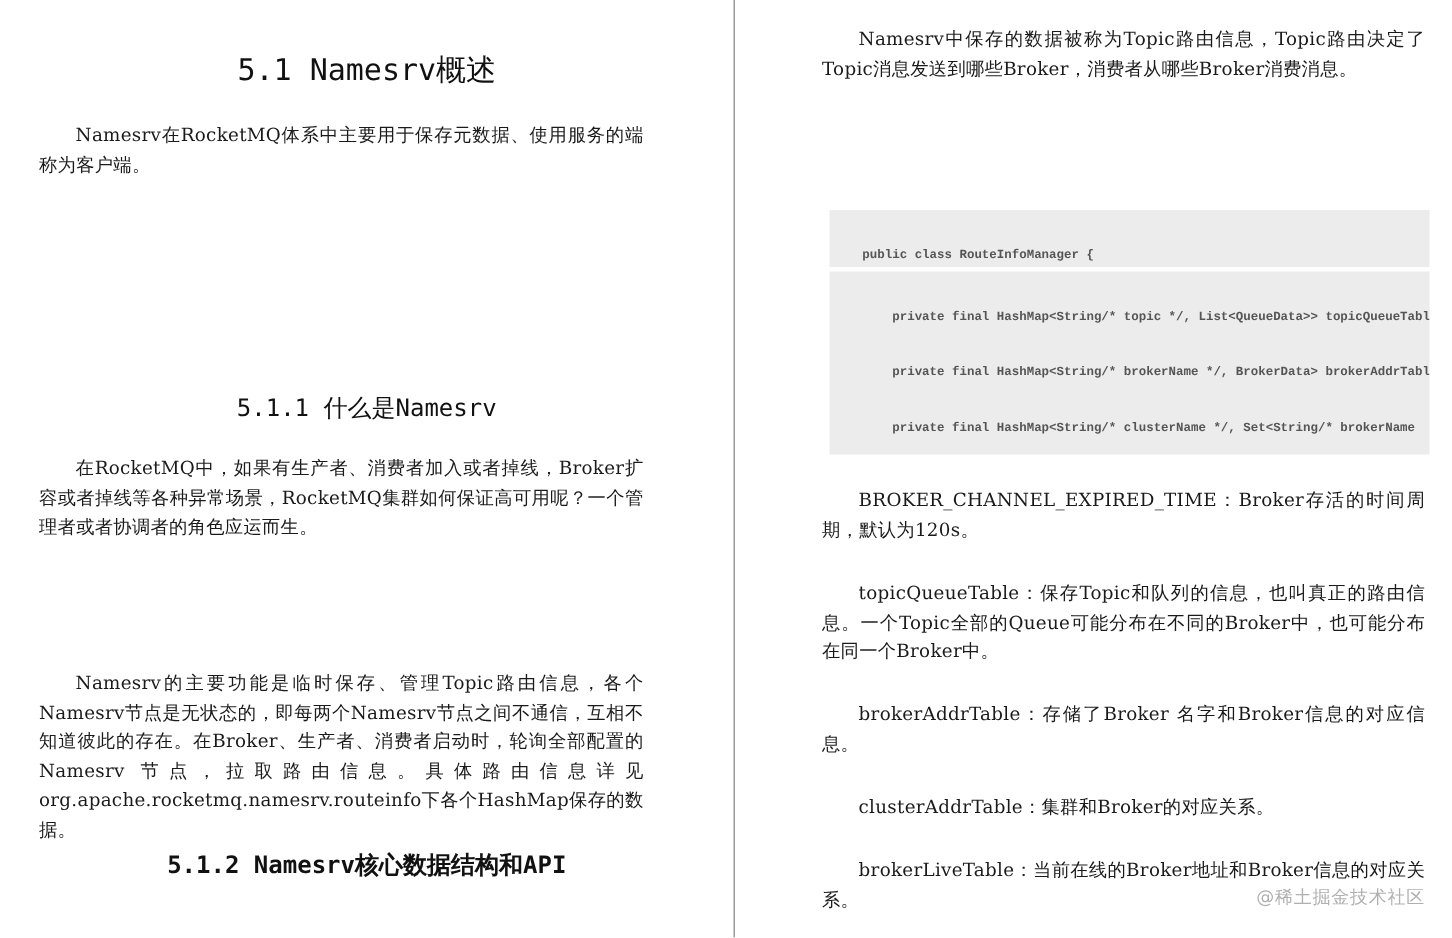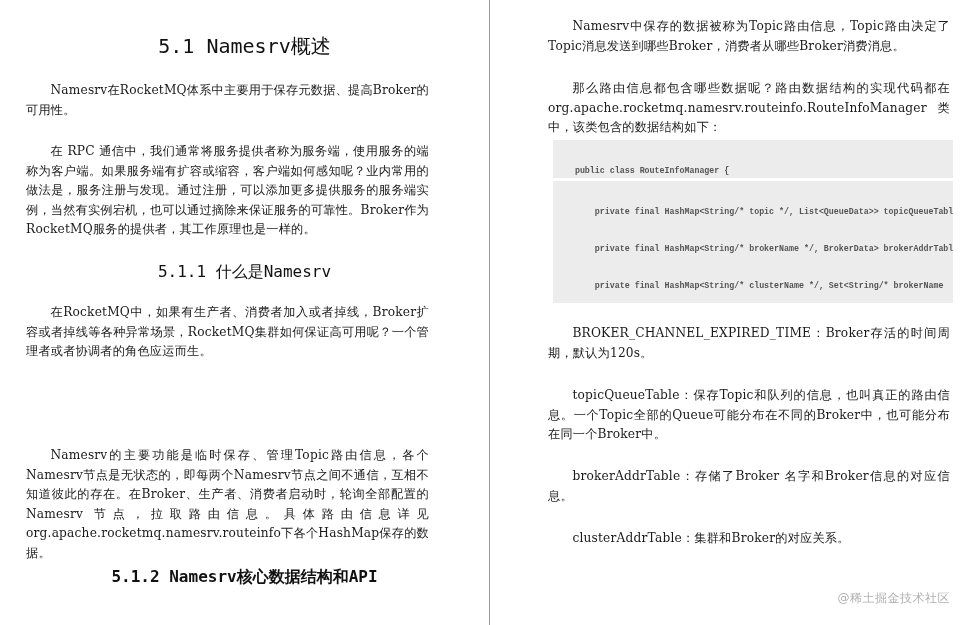--- a/index.html
+++ b/index.html
@@ -48,36 +48,34 @@
       font-family: "DejaVu Sans", "Liberation Sans", sans-serif;
       font-size: 12px; color: rgba(150,150,150,0.75); letter-spacing: 0.5px;
     }
   </style>
 </head>
 <body>
 
 <div class="page page-left">
   <div class="h1" style="top:33px;">5.1 Namesrv概述</div>
 
-  <p class="para left-para" style="top:81px;">Namesrv在RocketMQ体系中主要用于保存元数据、提高Broker的可用性。</p>
-  <p class="para left-para" style="top:142px;">在 RPC 通信中，我们通常将服务提供者称为服务端，使用服务的端称为客户端。如果服务端有扩容或缩容，客户端如何感知呢？业内常用的做法是，服务注册与发现。通过注册，可以添加更多提供服务的服务端实例，当然有实例宕机，也可以通过摘除来保证服务的可靠性。Broker作为RocketMQ服务的提供者，其工作原理也是一样的。</p>
+  <p class="para left-para" style="top:81px;">Namesrv在RocketMQ体系中主要用于保存元数据、使用服务的端称为客户端。</p>
 
   <div class="h2" style="top:262px;">5.1.1 什么是Namesrv</div>
 
   <p class="para left-para" style="top:303px;">在RocketMQ中，如果有生产者、消费者加入或者掉线，Broker扩容或者掉线等各种异常场景，RocketMQ集群如何保证高可用呢？一个管理者或者协调者的角色应运而生。</p>
   <p class="para left-para" style="top:446px;">Namesrv的主要功能是临时保存、管理Topic路由信息，各个Namesrv节点是无状态的，即每两个Namesrv节点之间不通信，互相不知道彼此的存在。在Broker、生产者、消费者启动时，轮询全部配置的Namesrv 节点，拉取路由信息。具体路由信息详见org.apache.rocketmq.namesrv.routeinfo下各个HashMap保存的数据。</p>
 
   <div class="h2" style="top:567px;font-weight:bold;">5.1.2 Namesrv核心数据结构和API</div>
 </div>
 
 <div class="divider"></div>
 
 <div class="page page-right">
   <p class="para right-para" style="top:17px;">Namesrv中保存的数据被称为Topic路由信息，Topic路由决定了Topic消息发送到哪些Broker，消费者从哪些Broker消费消息。</p>
-  <p class="para right-para" style="top:79px;">那么路由信息都包含哪些数据呢？路由数据结构的实现代码都在org.apache.rocketmq.namesrv.routeinfo.RouteInfoManager类中，该类包含的数据结构如下：</p>
 
   <div class="code-block" style="top:140px; height:38px;">
     <span class="code-line">    public class RouteInfoManager {</span>
     
     
   </div>
 
   <div class="code-block" style="top:181px; height:122px;">
     <span class="code-line">        private final HashMap&lt;String/* topic */, List&lt;QueueData&gt;&gt; topicQueueTable;</span>
     <span class="code-line">        private final HashMap&lt;String/* brokerName */, BrokerData&gt; brokerAddrTable;</span>
@@ -88,15 +86,16 @@
     
     
     
     
   </div>
 
   <p class="para right-para" style="top:324px;">BROKER_CHANNEL_EXPIRED_TIME：Broker存活的时间周期，默认为120s。</p>
   <p class="para right-para" style="top:467px;">brokerAddrTable：存储了Broker 名字和Broker信息的对应信息。</p>
   <p class="para right-para" style="top:386px;">topicQueueTable：保存Topic和队列的信息，也叫真正的路由信息。一个Topic全部的Queue可能分布在不同的Broker中，也可能分布在同一个Broker中。</p>
   <p class="para right-para" style="top:529px;">clusterAddrTable：集群和Broker的对应关系。</p>
+  <p class="para right-para" style="top:571px;">brokerLiveTable：当前在线的Broker地址和Broker信息的对应关系。</p>
 </div>
 
 <div class="watermark">@稀土掘金技术社区</div>
 
 </body></html>

